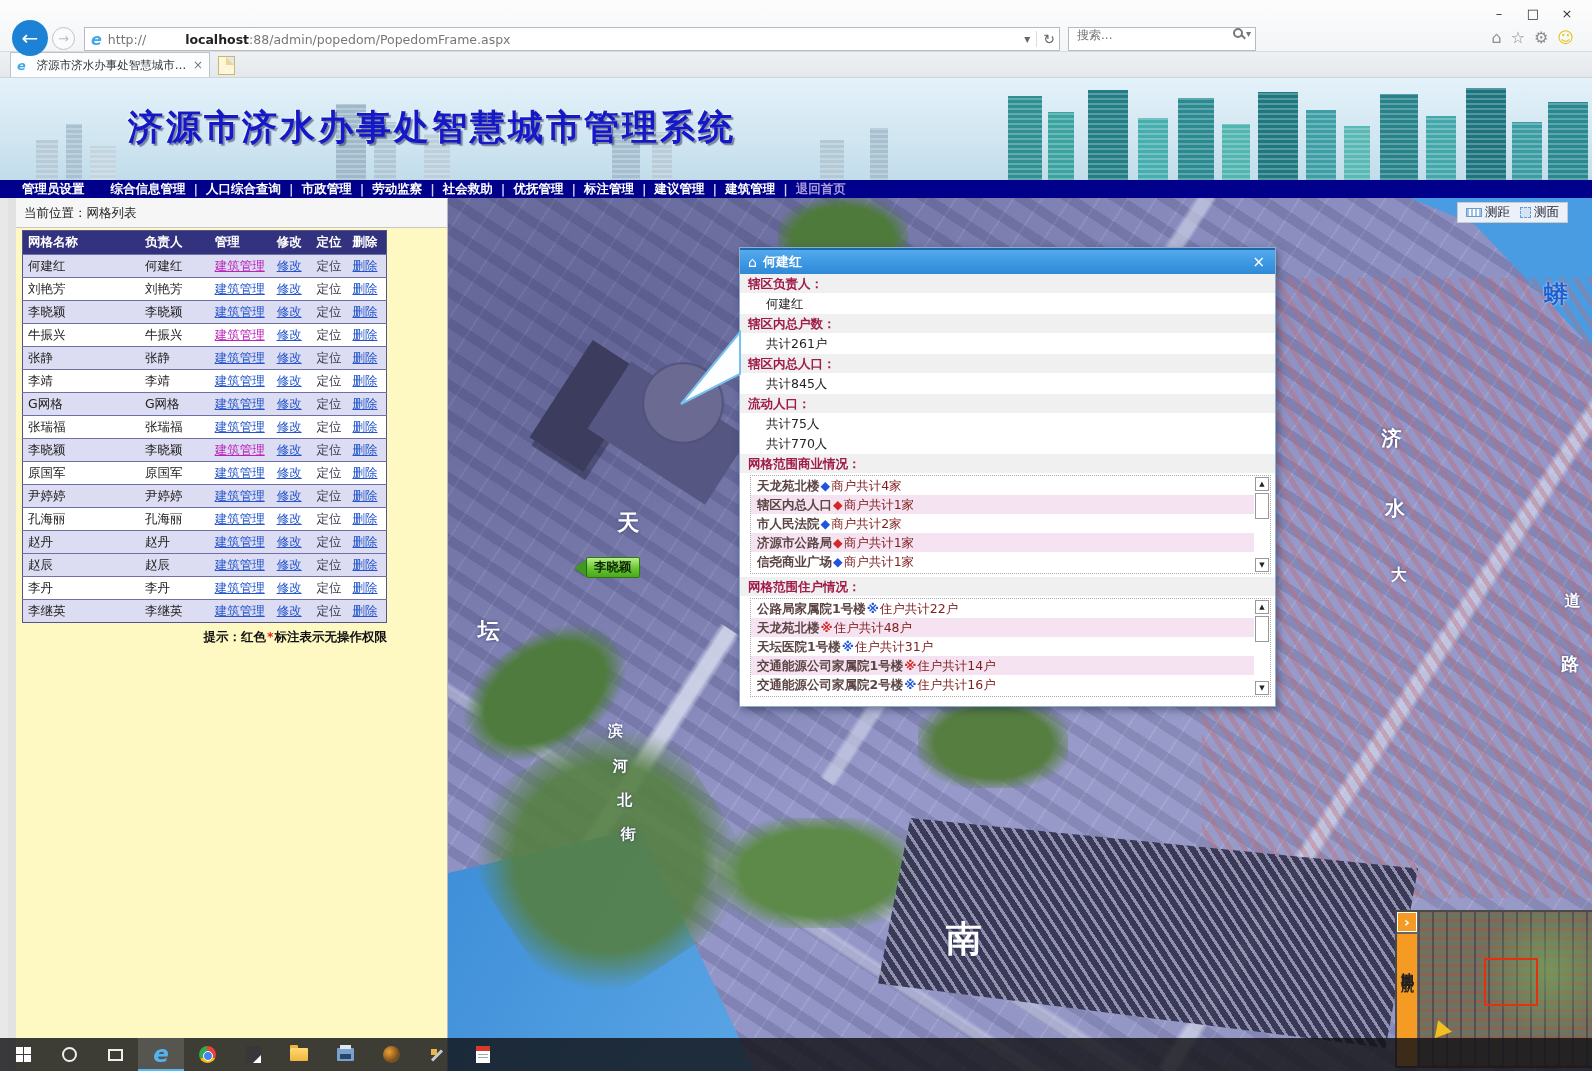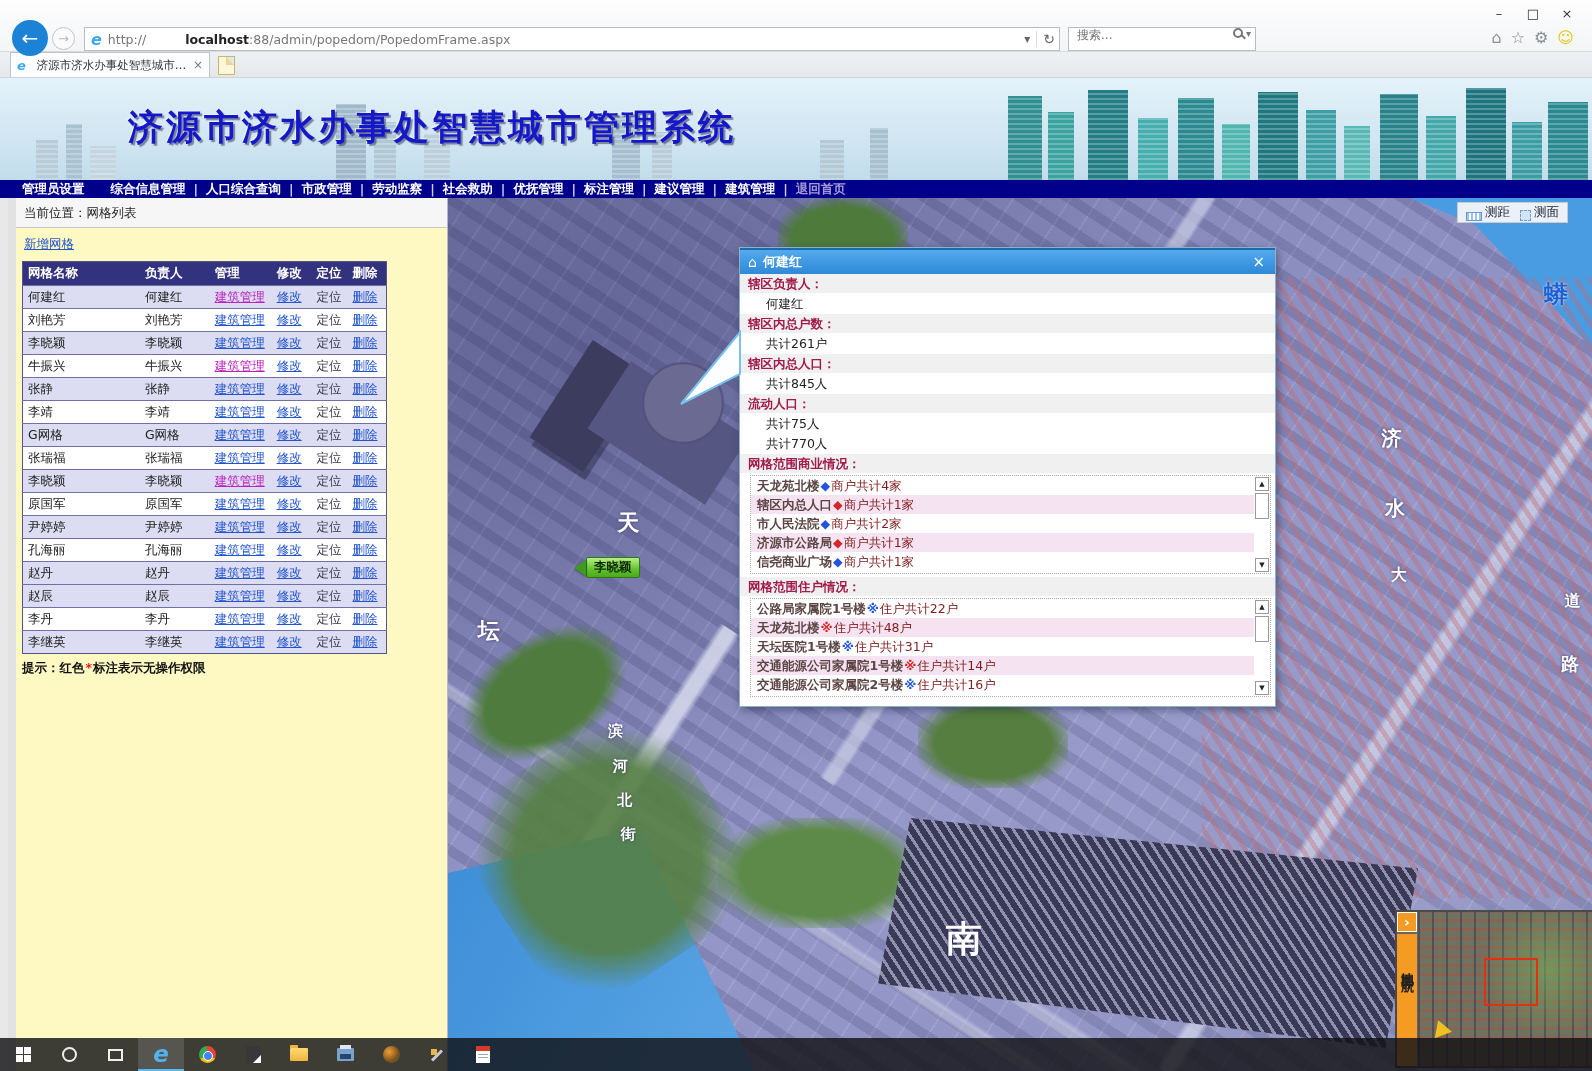--- a/index.html
+++ b/index.html
@@ -55,42 +55,42 @@
   table.grid { border-collapse:collapse; margin:2px 6px 0 6px; width:365px; border:1px solid #55558a; }
   table.grid th { background:#32327e; color:#fff; font-size:12.5px; font-weight:bold; text-align:left; padding:3px 2px 3px 5px; }
   table.grid td { padding:2.5px 2px 2.5px 5px; border-top:1px solid #7070a8; color:#222; white-space:nowrap; }
   table.grid tr.alt td { background:#dcdcf2; }
   table.grid tr.norm td { background:#fff; }
   td.c-name { width:118px; } td.c-owner { width:70px; }
   td.c-manage { width:62px; } td.c-edit { width:40px; } td.c-loc { width:36px; } td.c-del { width:39px; }
   a.blue-link { color:#2255cc; text-decoration:underline; cursor:pointer; }
   a.blue-link.visited { color:#bb22bb; }
   .loc-text { color:#3a3a50; }
-  .hint-row { width:365px; margin:6px 6px 0 6px; text-align:left; font-weight:bold; color:#111; font-size:12.5px; }
+  .hint-row { width:365px; margin:6px 6px 0 6px; text-align:right; font-weight:bold; color:#111; font-size:12.5px; }
   .hint-star { color:#e02020; padding:0 1px; }
 
   
   .map { position:relative; flex:1; overflow:hidden; background:#8f92c2; }
   .map-base { position:absolute; inset:0;
     background:
       radial-gradient(ellipse at 12% 18%, rgba(40,40,90,.35), transparent 45%),
       radial-gradient(ellipse at 85% 80%, rgba(255,255,255,.10), transparent 50%),
       repeating-linear-gradient(33deg, rgba(35,35,80,.16) 0 10px, transparent 10px 26px),
       repeating-linear-gradient(-57deg, rgba(255,255,255,.10) 0 2px, transparent 2px 24px),
       linear-gradient(150deg,#7b7eb0,#9497c8 55%,#8a8dbd);
   }
   .map-deco { position:absolute; }
   .map-road { background:linear-gradient(90deg, rgba(205,210,230,.0), rgba(210,214,234,.9) 25%, rgba(210,214,234,.9) 75%, rgba(205,210,230,0)); }
   .redroof { background:repeating-linear-gradient(57deg, rgba(195,105,115,.38) 0 5px, transparent 5px 12px); }
   .darkrows { background:repeating-linear-gradient(57deg,#32324e 0 6px, #9090ae 6px 9px); opacity:.92;
     clip-path:polygon(6% 0, 100% 22%, 94% 100%, 0 72%); }
   .street-label { position:absolute; color:#fff; font-weight:bold; text-shadow:0 0 3px rgba(40,40,90,.8); z-index:2; }
 
   .map-tools { position:absolute; right:24px; top:4px; height:21px; background:rgba(248,249,250,.92); border:1px solid #c8ccd2; display:flex; align-items:center; gap:10px; padding:0 8px; z-index:8; font-size:12.5px; color:#223; }
-  .map-tool { display:flex; align-items:flex-end; gap:3px; cursor:pointer; }
+  .map-tool { display:flex; align-items:center; gap:3px; cursor:pointer; }
   .ruler-icon { width:16px; height:9px; border:1px solid #6a9ad0; background:repeating-linear-gradient(90deg,#9cc2e8 0 2px,#fff 2px 4px); }
   .area-icon { width:11px; height:11px; border:1px dashed #6a9ad0; background:rgba(180,210,240,.4); }
 
   .marker { position:absolute; z-index:6; display:flex; align-items:center; }
   .marker-arrow { width:0; height:0; border:8px solid transparent; border-right:12px solid #3f9a1f; filter:drop-shadow(0 1px 1px rgba(0,0,0,.4)); }
   .marker-body { background:linear-gradient(#b8ef86,#62c22e 60%,#4aa81e); border:1px solid #2a7a10; border-radius:2px; padding:1px 7px; font-size:12.5px; font-weight:bold; color:#102a05; }
 
   
   .popup { position:absolute; left:291px; top:49px; width:537px; background:#fff; border:1px solid #8fb0cc; box-shadow:2px 3px 8px rgba(20,30,60,.45); z-index:10; }
   .popup-tail { position:absolute; left:-61px; top:82px; width:62px; height:76px; }
@@ -249,21 +249,20 @@
     <span class="nav-item">建议管理</span>
     <span class="nav-sep">|</span>
     <span class="nav-item">建筑管理</span>
     <span class="nav-sep">|</span>
     <span class="nav-item nav-home">退回首页</span>
   </div>
 
 <div class="content">
   <div class="sidebar">
     <div class="breadcrumb">当前位置：网格列表</div>
-    <div class="add-link-row"><a class="add-link">新增网格</a></div>
     <table class="grid">
       <thead>
           <tr id="grid-head">
             <th>网格名称</th>
             <th>负责人</th>
             <th>管理</th>
             <th>修改</th>
             <th>定位</th>
             <th>删除</th>
           </tr>

